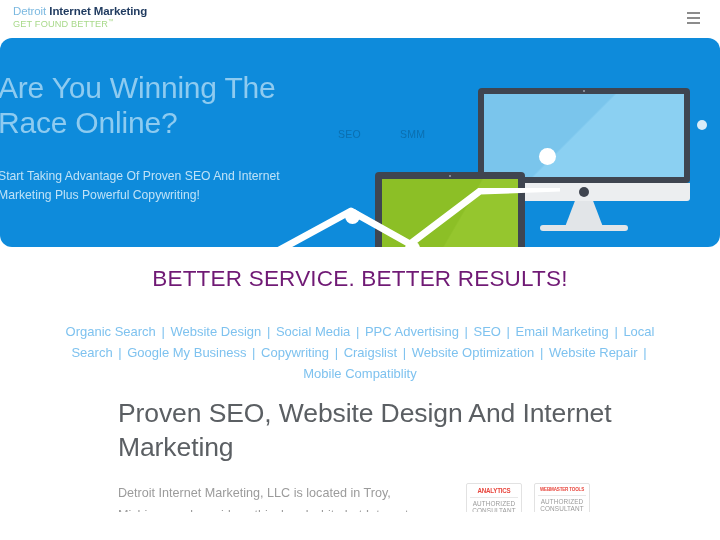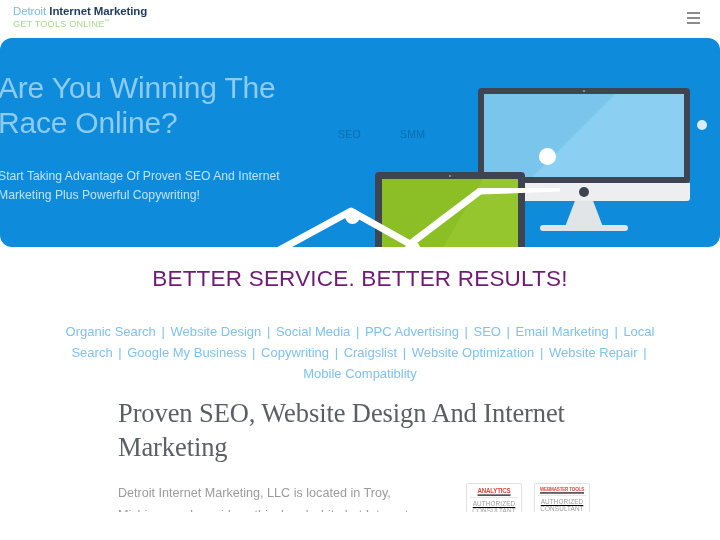--- a/index.html
+++ b/index.html
@@ -76,26 +76,26 @@
   .sec-title{position:absolute;left:0;top:266px;width:720px;text-align:center;
     font-size:22.5px;color:#701a75;font-weight:400;letter-spacing:0.2px;}
 
   .links{position:absolute;left:60px;top:322px;width:600px;text-align:center;
     font-size:13px;line-height:20.8px;color:#7ec2ef;font-weight:400;}
   .links a{color:#7ec2ef;text-decoration:none;}
   .links .sep{color:#7ec2ef;padding:0 2px;}
 
   
   .main-h2{position:absolute;left:118px;top:396px;width:520px;
-    font-size:26.5px;line-height:34px;color:#5b5f63;font-weight:400;letter-spacing:-0.1px;font-family:Liberation Serif, serif;}
+    font-size:26.5px;line-height:34px;color:#5b5f63;font-weight:400;letter-spacing:-0.1px;}
   .body-p{position:absolute;left:118px;top:482px;width:320px;
     font-size:12.6px;line-height:22px;color:#9b9b9b;font-weight:400;}
 
   
-  .badges{position:absolute;left:466px;top:483px;display:flex;gap:12px;text-decoration:underline;}
+  .badges{position:absolute;left:466px;top:483px;display:flex;gap:12px;}
   .badge{width:56px;height:52px;background:#ffffff;border:1px solid #e2e2e2;
     border-radius:2px;box-sizing:border-box;display:flex;flex-direction:column;
     align-items:center;padding-top:3px;}
   .badge-top{font-size:6.2px;font-weight:700;color:#e8453c;letter-spacing:-0.2px;
     white-space:nowrap;transform:scaleY(1.15);}
   .badge-top.small{font-size:4.6px;}
   .badge-rule{width:48px;height:1px;background:#e8e8e8;margin:2.5px 0 2px;}
   .badge-mid{font-size:6.4px;color:#9a9a9a;line-height:7.6px;text-align:center;letter-spacing:0.1px;}
   .badge-rule2{width:48px;height:1px;background:#e8e8e8;margin:2px 0 1px;}
   .g{font-size:12px;font-weight:700;font-family:"Liberation Serif","DejaVu Serif",serif;letter-spacing:-0.4px;}
@@ -107,21 +107,21 @@
 
 <div class="page">
 
   <div class="header">
     <div class="logo">
       <div class="logo-line1">
         <span class="logo-detroit">Detroit</span>
         <span class="logo-im">Internet Marketing</span>
       </div>
       <div class="logo-line2">
-        <span>GET TOOLS ONLINE</span><span class="logo-tm">™</span>
+        <span>GET FOUND BETTER</span><span class="logo-tm">™</span>
       </div>
     </div>
     <div class="hamburger">
       <span></span>
       <span></span>
       <span></span>
     </div>
   </div>
 
   <div class="hero">

